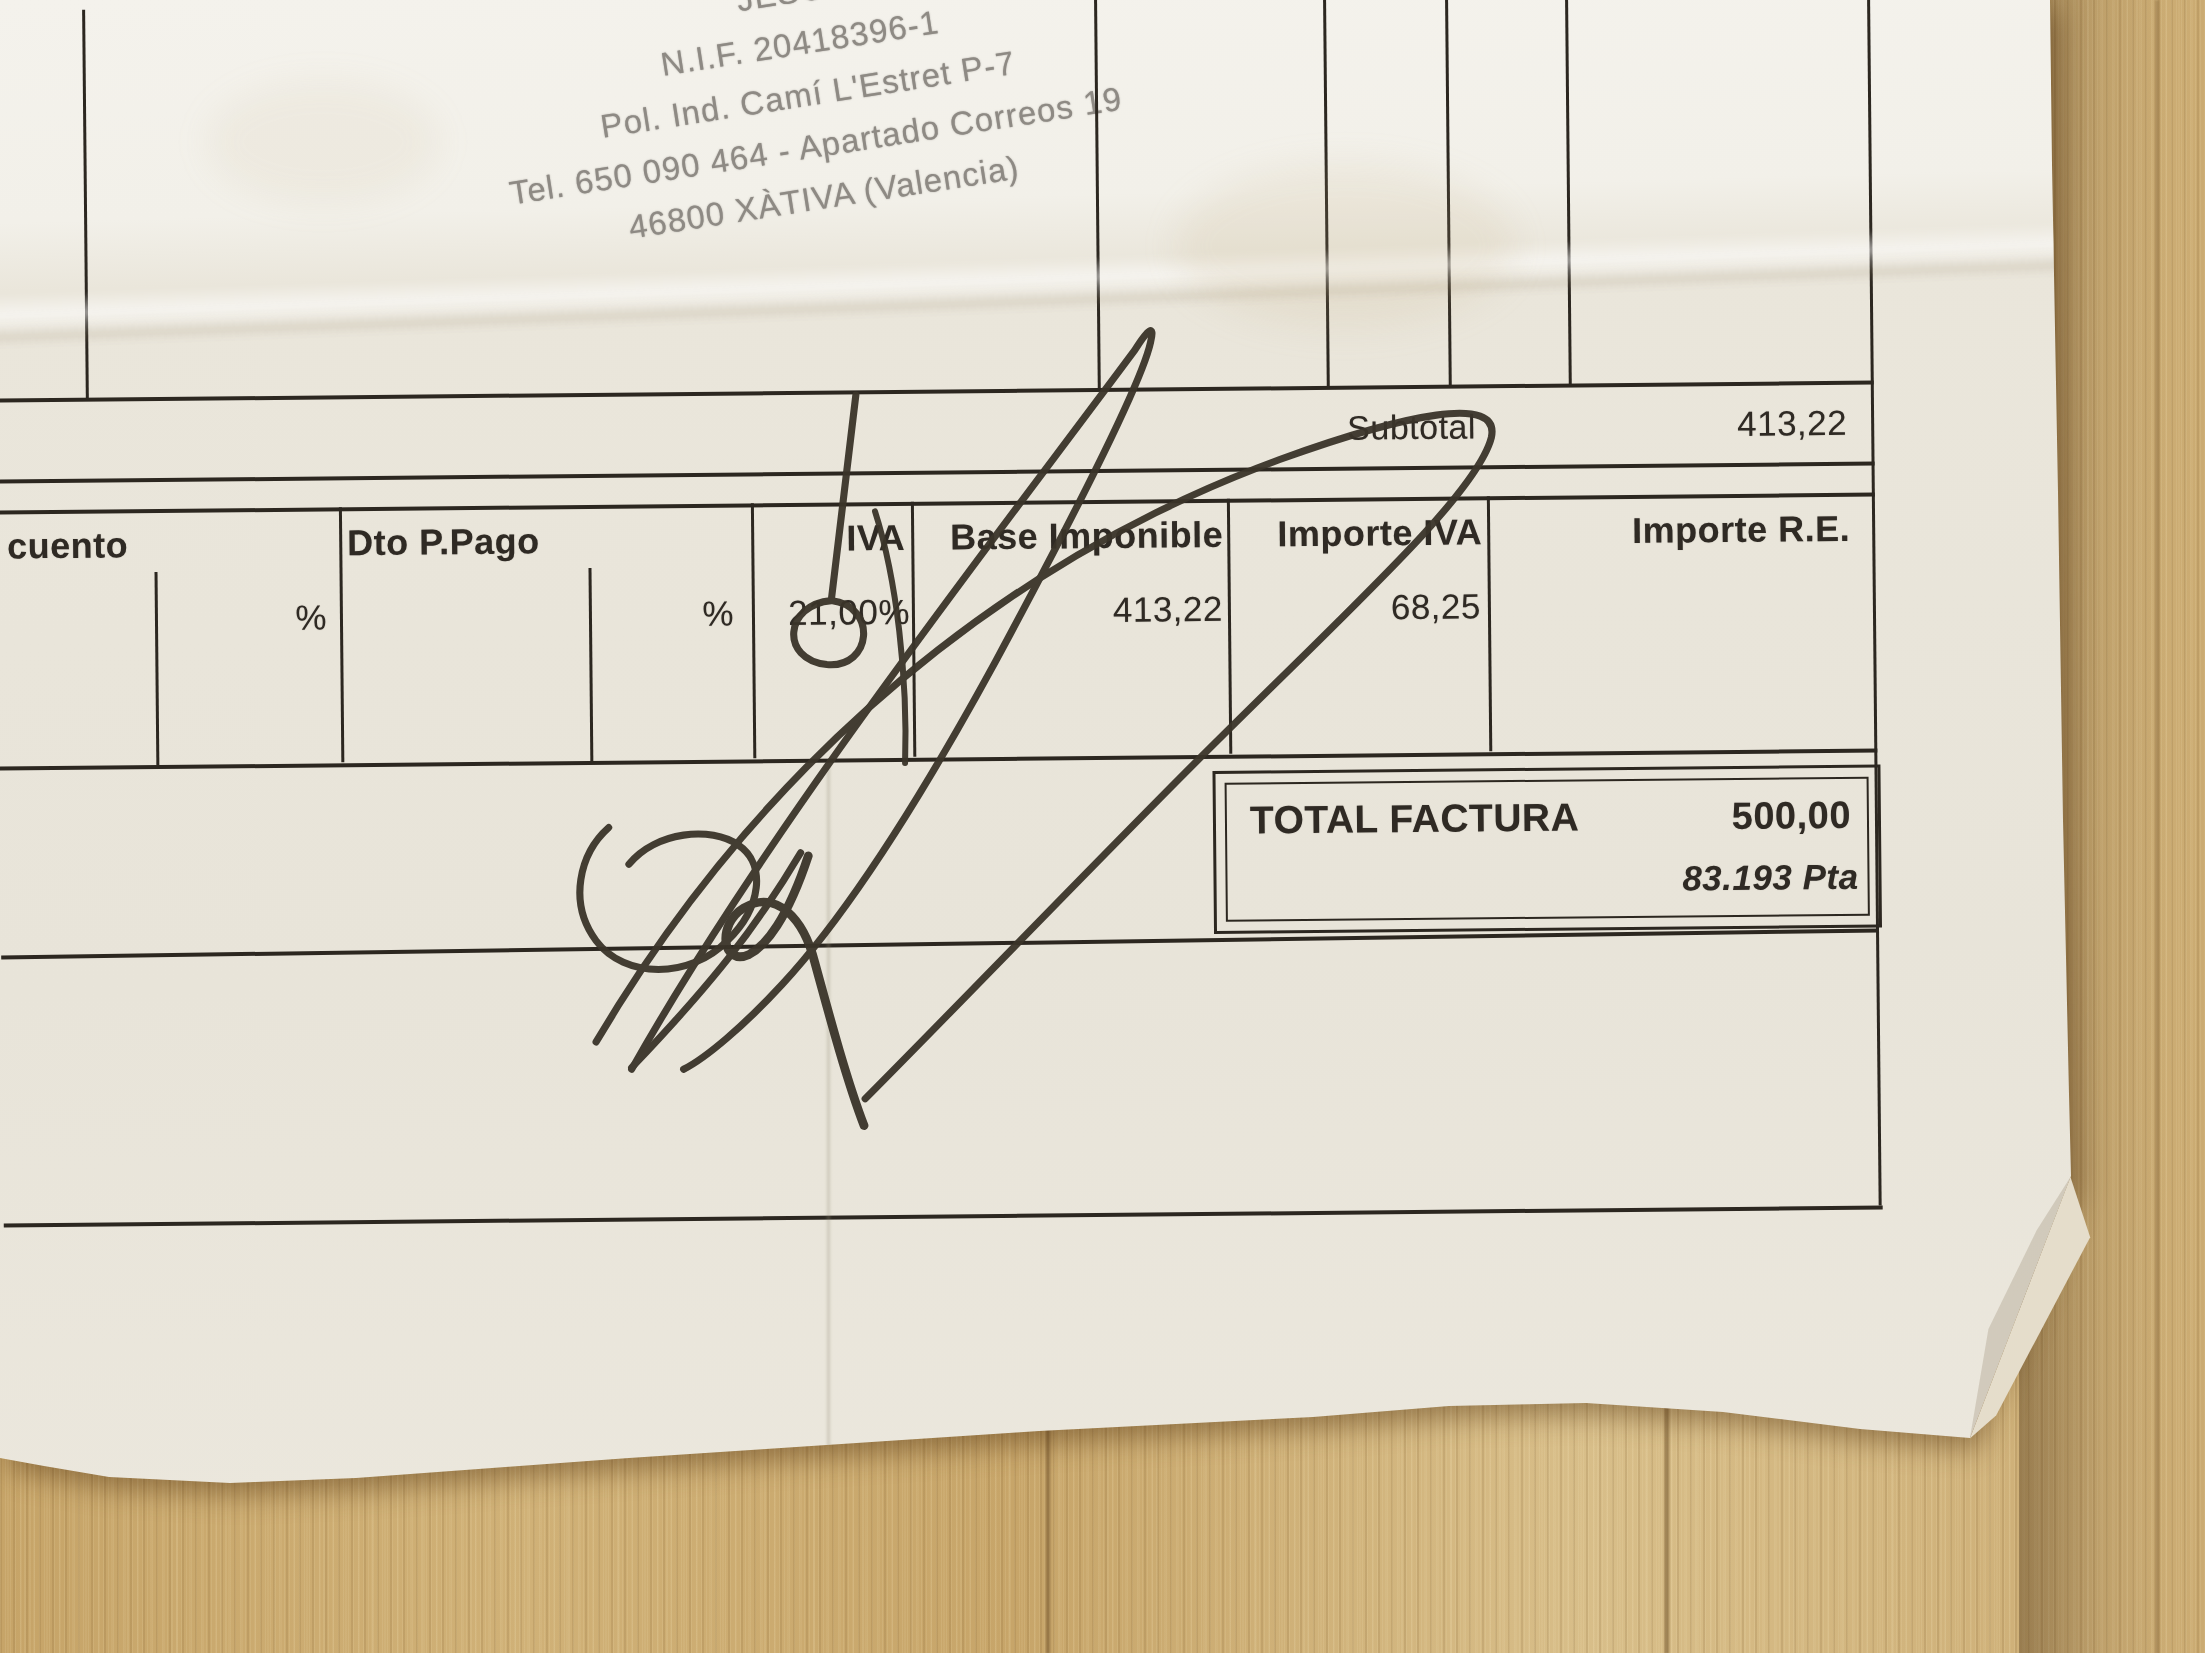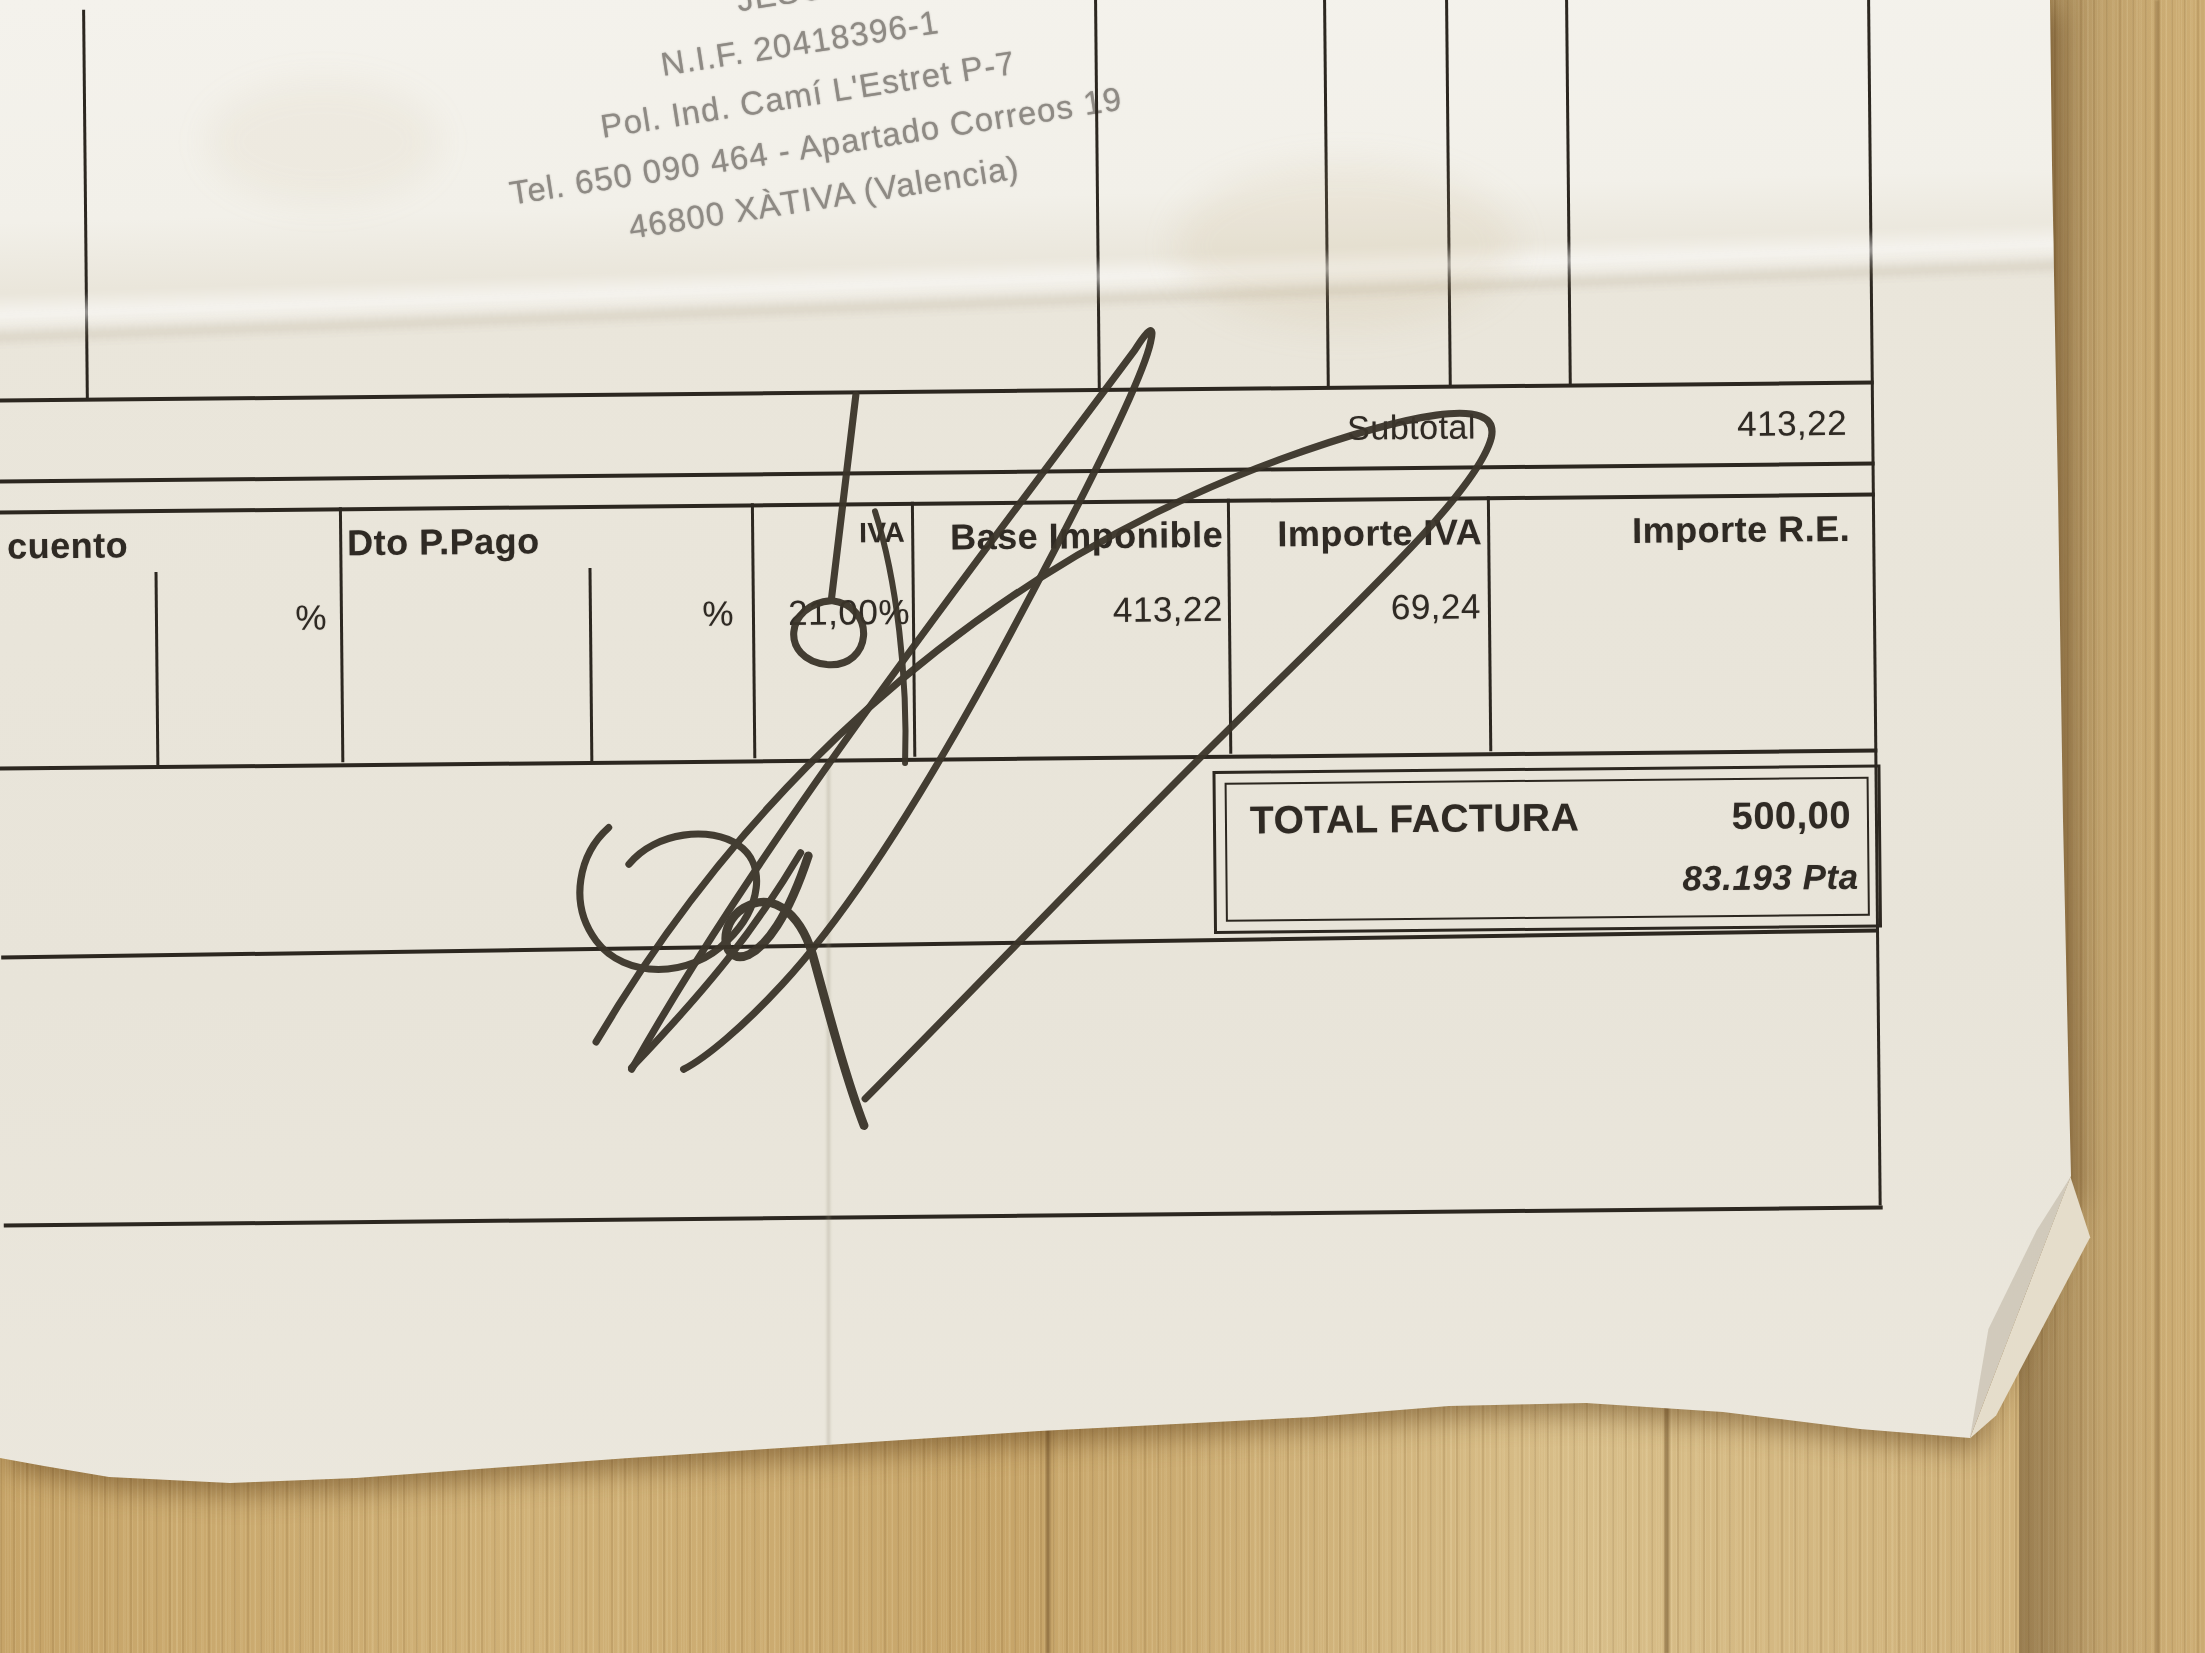--- a/index.html
+++ b/index.html
@@ -83,30 +83,30 @@
         <div class="hline" style="left:0;top:388px;width:1878px;"></div>
 
         <span class="txt" style="left:1351px;top:411px;font-size:34px;">Subtotal</span>
         <span class="txt" style="right:354px;top:410px;font-size:35px;">413,22</span>
         <div class="hline" style="left:0;top:469px;width:1878px;"></div>
 
         <div class="hline" style="left:0;top:500px;width:1878px;"></div>
 
         <span class="txt bold" style="left:9.8px;top:515px;font-size:36px;">cuento</span>
         <span class="txt bold" style="left:350px;top:515px;font-size:36px;">Dto P.Pago</span>
-        <span class="txt bold" style="right:1297px;top:515px;font-size:28px;">IVA</span>
+        <span class="txt bold" style="right:1297px;top:515px;font-size:36px;">IVA</span>
         <span class="txt bold" style="right:979px;top:515px;font-size:36px;">Base Imponible</span>
         <span class="txt bold" style="right:720px;top:515px;font-size:36px;">Importe IVA</span>
         <span class="txt bold" style="right:352px;top:515px;font-size:36px;">Importe R.E.</span>
 
         <span class="txt" style="right:1876px;top:590px;font-size:35px;">%</span>
         <span class="txt" style="right:1469px;top:590px;font-size:35px;">%</span>
         <span class="txt" style="right:1293px;top:590px;font-size:35px;">21,00%</span>
         <span class="txt" style="right:980px;top:590px;font-size:35px;">413,22</span>
-        <span class="txt" style="right:722px;top:590px;font-size:35px;">69,24</span>
+        <span class="txt" style="right:722px;top:590px;font-size:35px;">68,25</span>
         <span class="txt" style="right:383px;top:590px;font-size:35px;"></span>
 
         <div class="vline" style="left:157px;top:563px;height:193px;"></div>
         <div class="vline" style="left:342px;top:500px;height:255px;"></div>
         <div class="vline" style="left:591px;top:563px;height:193px;"></div>
         <div class="vline" style="left:754px;top:500px;height:255px;"></div>
         <div class="vline" style="left:914px;top:500px;height:255px;"></div>
         <div class="vline" style="left:1230px;top:500px;height:255px;"></div>
         <div class="vline" style="left:1490px;top:500px;height:255px;"></div>
 

